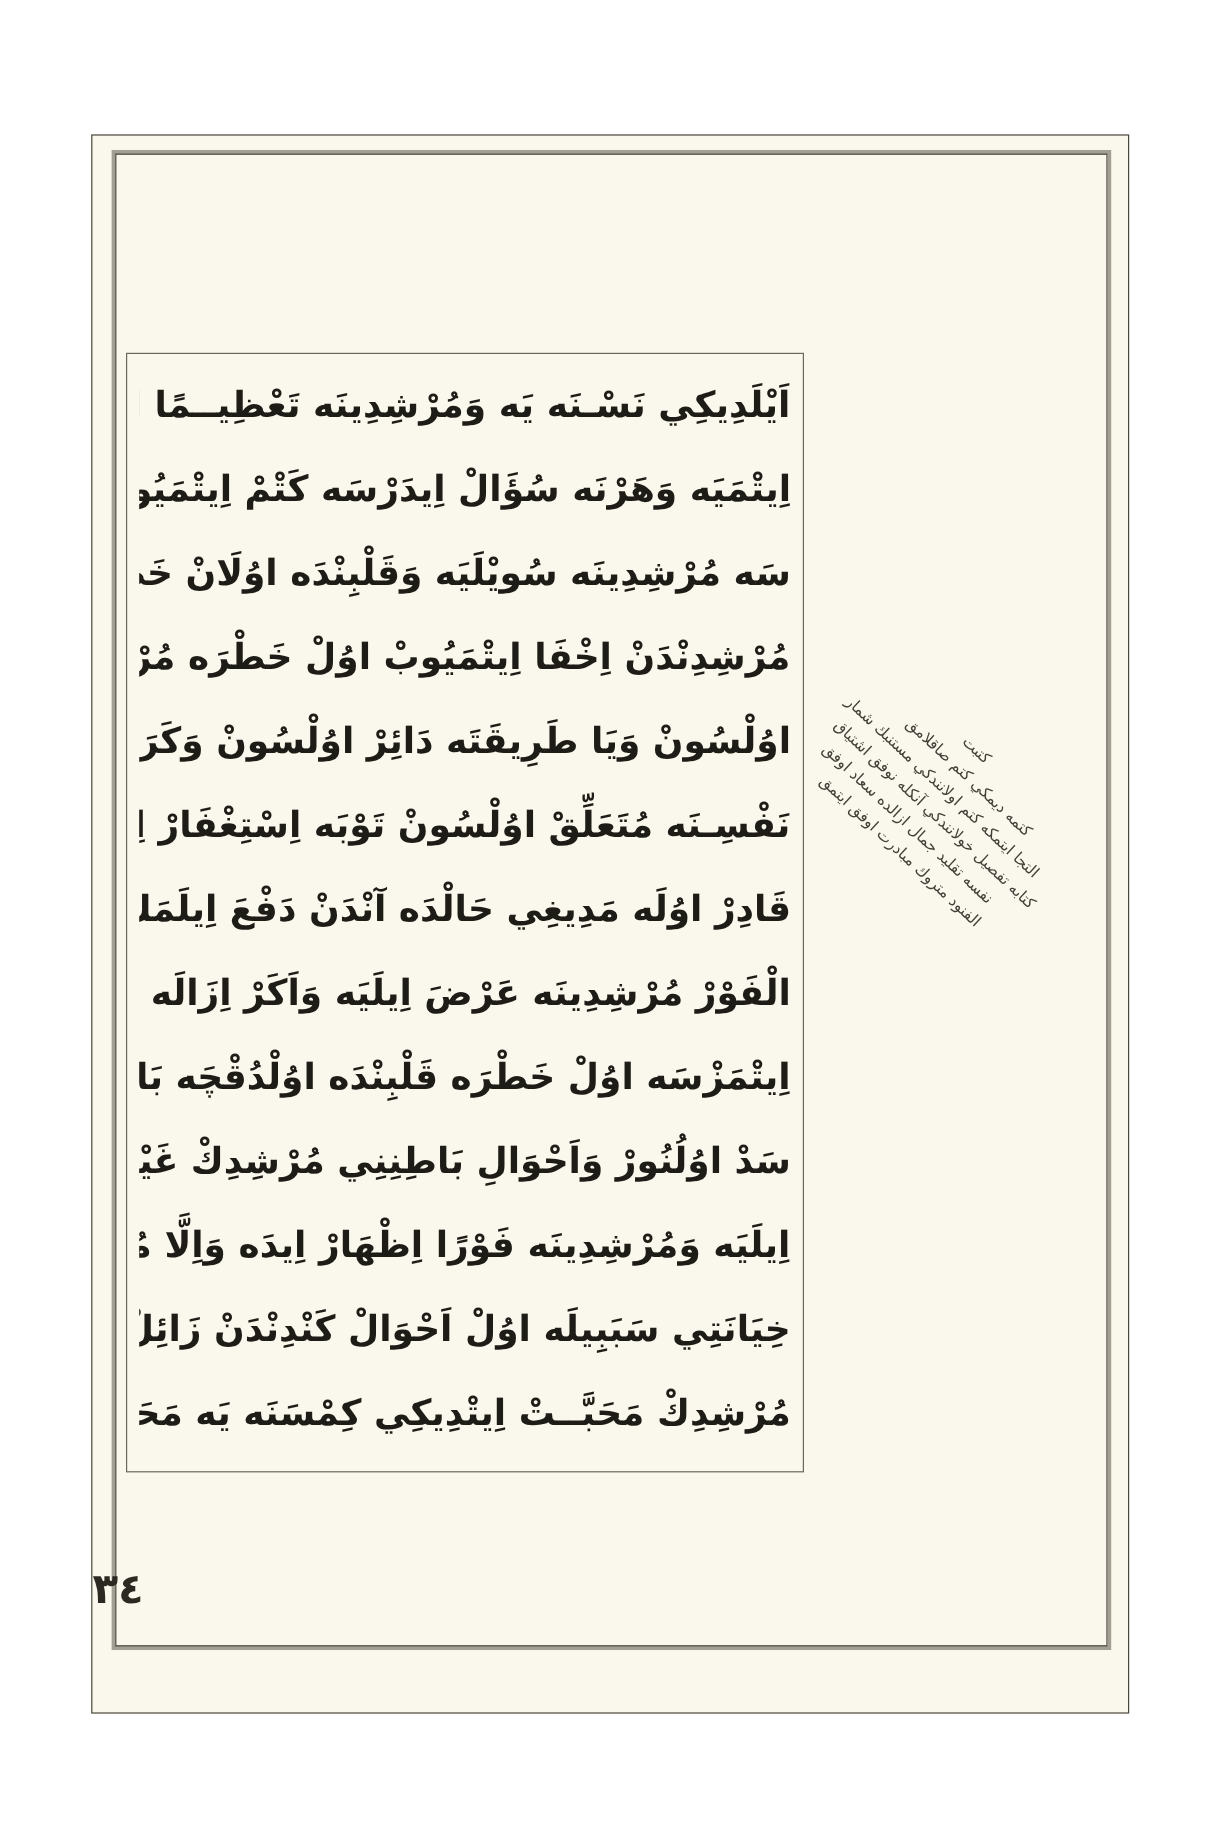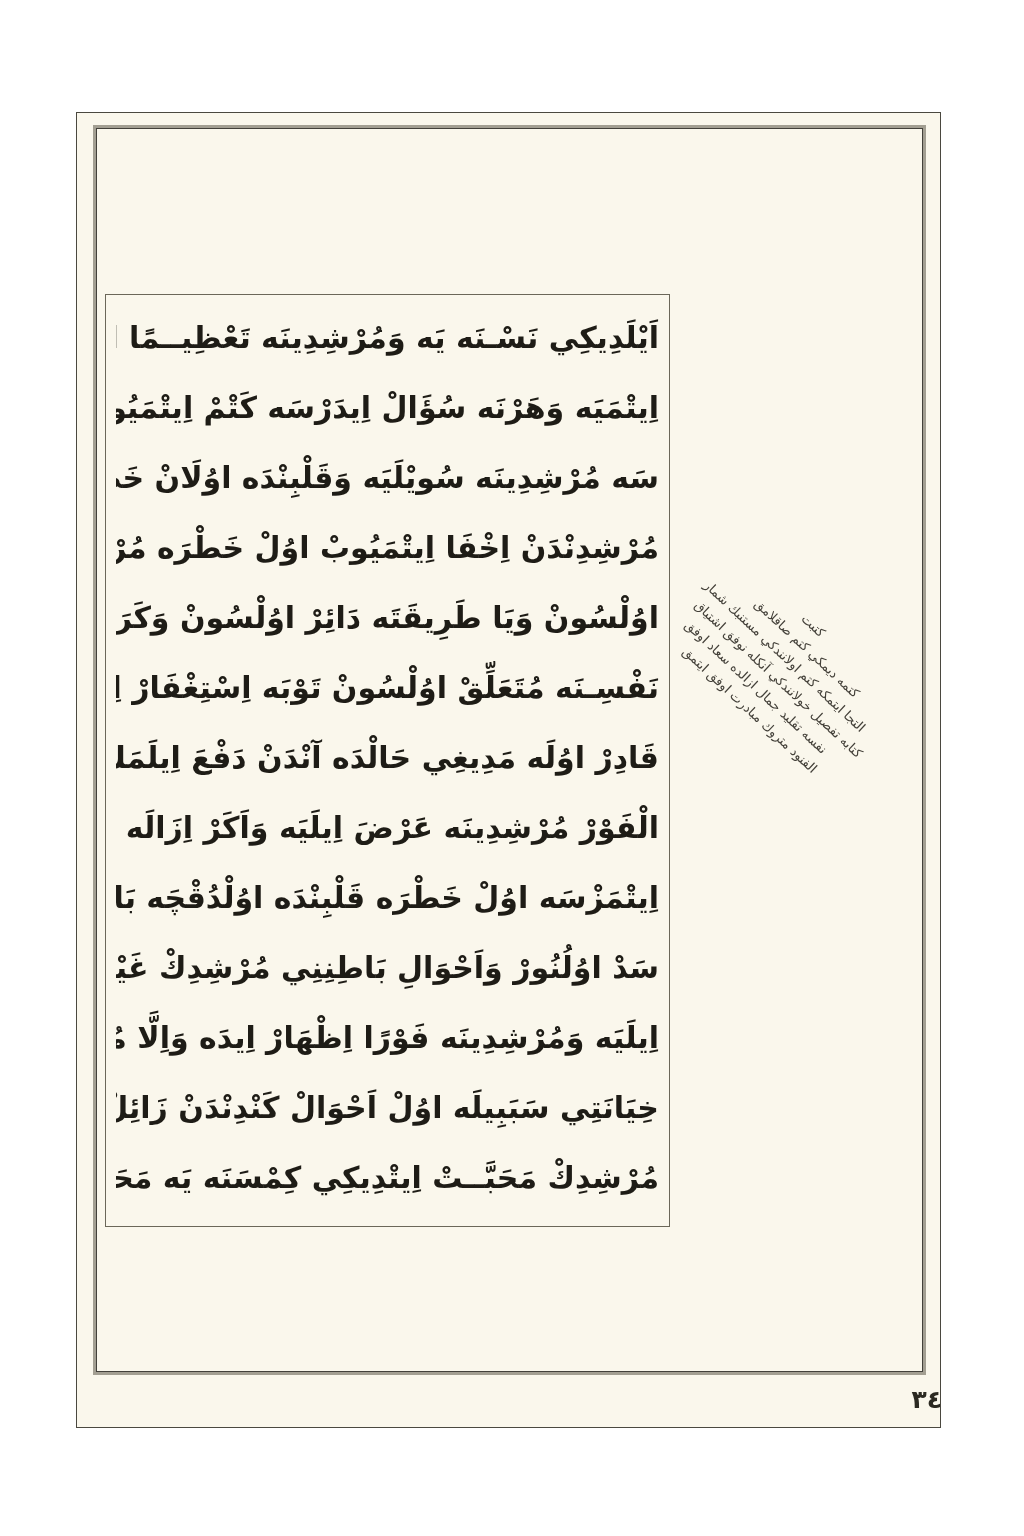--- a/index.html
+++ b/index.html
@@ -25,22 +25,22 @@
   
   .margin-note { position:absolute; left:569px; top:492px; width:272px;
                  transform:rotate(43deg); transform-origin:center center;
                  direction:rtl; text-align:center; color:#34312a; }
   .mline { font-size:13px; line-height:21px; white-space:nowrap; opacity:.92;
            letter-spacing:0; }
   .mline:nth-child(odd){ transform:translateX(-6px); }
   .mline:nth-child(even){ transform:translateX(5px); }
 
   
-  .page-number { position:absolute; left:0; top:1272px; width:865px; text-align:right;
-                 font-size:25px; color:#2b2921; font-weight:bold; }
+  .page-number { position:absolute; left:0; top:1192px; width:865px; text-align:left;
+                 font-size:35px; color:#2b2921; font-weight:bold; }
 </style>
 </head>
 <body>
 
 <div class="scan">
   <div class="outer-frame">
 
     <div class="inner-frame"></div>
 
     <div class="text-block">

